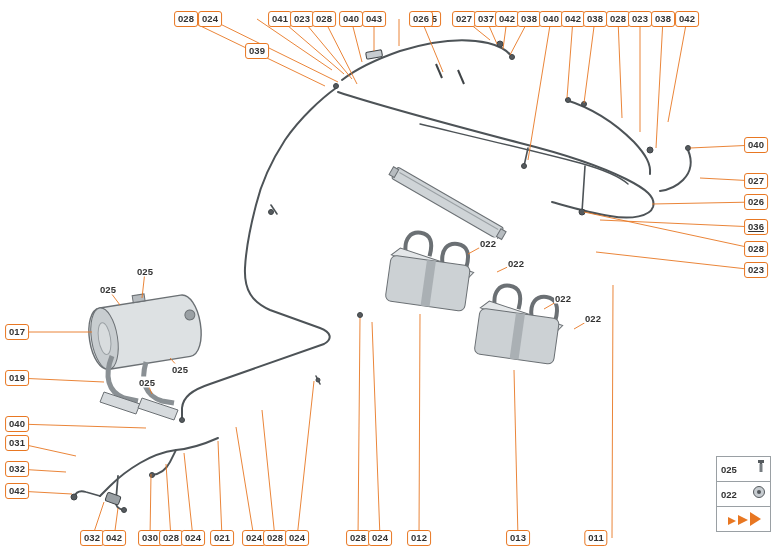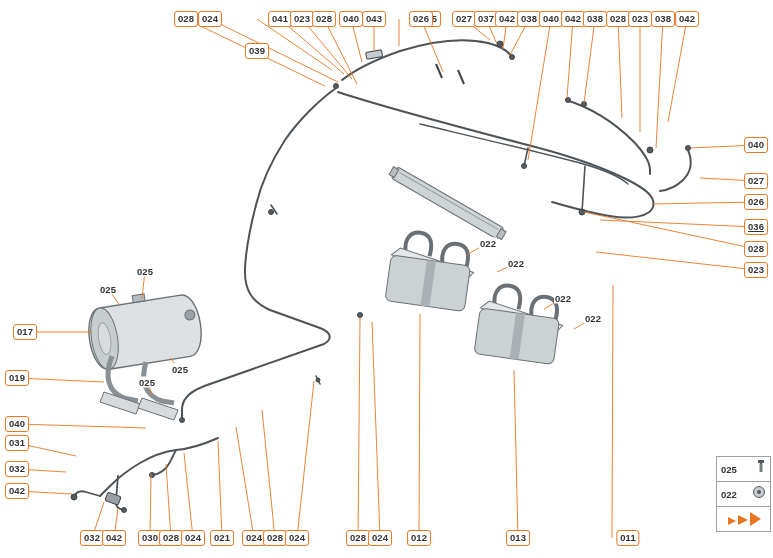--- a/index.html
+++ b/index.html
@@ -205,40 +205,40 @@
       <div class="callout" style="left: 618px; top: 19px;">028</div>
       <div class="callout" style="left: 640px; top: 19px;">023</div>
       <div class="callout" style="left: 663px; top: 19px;">038</div>
       <div class="callout" style="left: 687px; top: 19px;">042</div>
       <div class="callout" style="left: 756px; top: 145px;">040</div>
       <div class="callout" style="left: 756px; top: 181px;">027</div>
       <div class="callout" style="left: 756px; top: 202px;">026</div>
       <div class="callout" style="left: 756px; top: 227px; text-decoration: underline;">036</div>
       <div class="callout" style="left: 756px; top: 249px;">028</div>
       <div class="callout" style="left: 756px; top: 270px;">023</div>
-      <div class="callout" style="left: 25px; top: 332px; text-align: right;">017</div>
+      <div class="callout" style="left: 17px; top: 332px; text-align: right;">017</div>
       <div class="callout" style="left: 17px; top: 378px;">019</div>
       <div class="callout" style="left: 17px; top: 424px;">040</div>
       <div class="callout" style="left: 17px; top: 443px;">031</div>
       <div class="callout" style="left: 17px; top: 469px;">032</div>
       <div class="callout" style="left: 17px; top: 491px;">042</div>
       <div class="callout" style="left: 92px; top: 538px;">032</div>
       <div class="callout" style="left: 114px; top: 538px;">042</div>
       <div class="callout" style="left: 150px; top: 538px;">030</div>
       <div class="callout" style="left: 171px; top: 538px;">028</div>
       <div class="callout" style="left: 193px; top: 538px;">024</div>
       <div class="callout" style="left: 222px; top: 538px;">021</div>
       <div class="callout" style="left: 254px; top: 538px;">024</div>
       <div class="callout" style="left: 275px; top: 538px;">028</div>
       <div class="callout" style="left: 297px; top: 538px;">024</div>
       <div class="callout" style="left: 358px; top: 538px;">028</div>
       <div class="callout" style="left: 380px; top: 538px;">024</div>
       <div class="callout" style="left: 419px; top: 538px;">012</div>
       <div class="callout" style="left: 518px; top: 538px;">013</div>
-      <div class="callout" style="left: 628px; top: 538px;">011</div>
+      <div class="callout" style="left: 596px; top: 538px;">011</div>
       <div class="part-label" style="left: 108px; top: 289px;">025</div>
       <div class="part-label" style="left: 145px; top: 271px;">025</div>
       <div class="part-label" style="left: 180px; top: 369px;">025</div>
       <div class="part-label" style="left: 147px; top: 382px;">025</div>
       <div class="part-label" style="left: 488px; top: 243px;">022</div>
       <div class="part-label" style="left: 516px; top: 263px;">022</div>
       <div class="part-label" style="left: 563px; top: 298px;">022</div>
       <div class="part-label" style="left: 593px; top: 318px;">022</div>
     </div>
 

